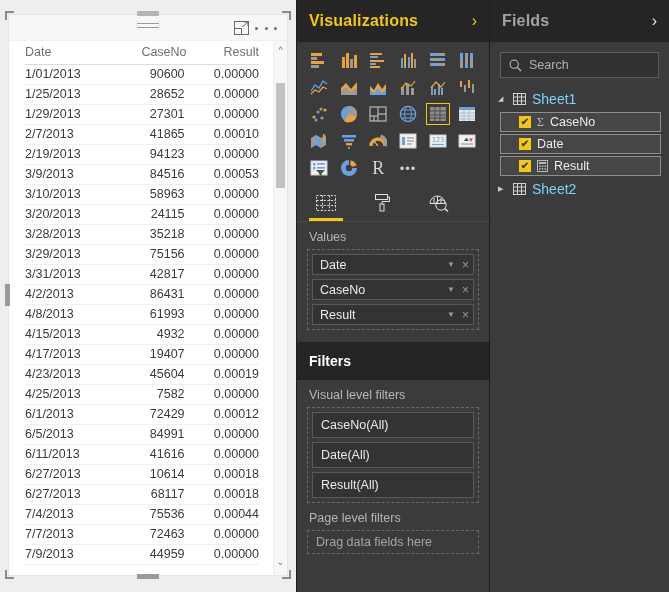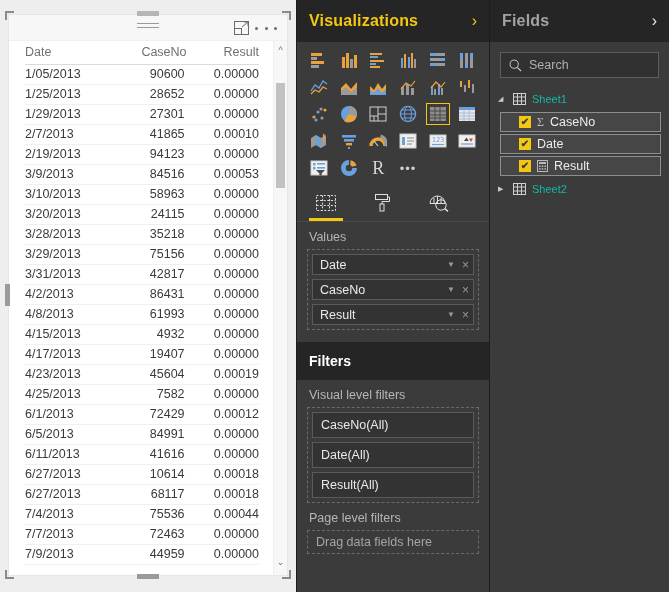--- a/index.html
+++ b/index.html
@@ -247,21 +247,21 @@
   }
   .search-box .ph { color: #b0b0b0; font-size: 12.5px; }
   .tree { padding: 4px 0 0 0; }
   .tree-node {
     display: flex; align-items: center;
     height: 22px;
     padding-left: 8px;
     gap: 6px;
   }
   .tw { color: #c9c9c9; font-size: 7px; width: 9px; display: inline-block; }
-  .tbl-name { color: #14b8a6; font-size: 11px; }
+  .tbl-name { color: #7dd3fc; font-size: 14px; }
   .field-row {
     display: flex; align-items: center;
     height: 20px;
     margin: 2px 8px 2px 10px;
     padding-left: 18px;
     gap: 6px;
     background: #464646;
     border: 1px solid #6d6d6d;
   }
   .field-row.selected { background: #464646; border-color: #8e8e8e; }
@@ -308,21 +308,21 @@
             <table class="vis-table">
               <thead>
                 <tr>
                   <th class="c-date">Date</th>
                   <th class="c-case">CaseNo</th>
                   <th class="c-res">Result</th>
                 </tr>
               </thead>
               <tbody id="tbody">
                   <tr>
-                    <td class="c-date">1/05/2013</td>
+                    <td class="c-date">1/01/2013</td>
                     <td class="c-case">90600</td>
                     <td class="c-res">0.00000</td>
                   </tr>
                   <tr>
                     <td class="c-date">1/25/2013</td>
                     <td class="c-case">28652</td>
                     <td class="c-res">0.00000</td>
                   </tr>
                   <tr>
                     <td class="c-date">1/29/2013</td>

